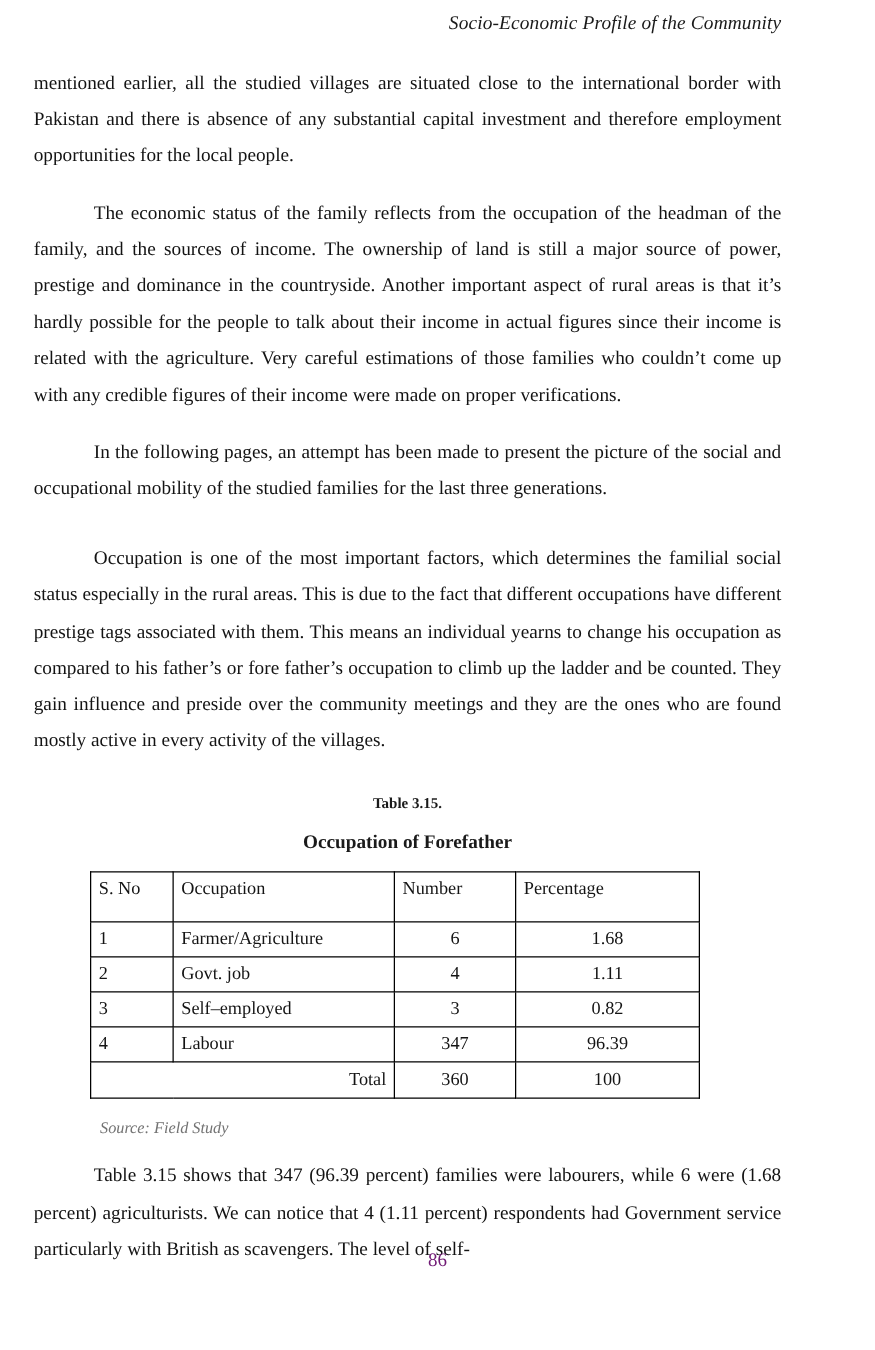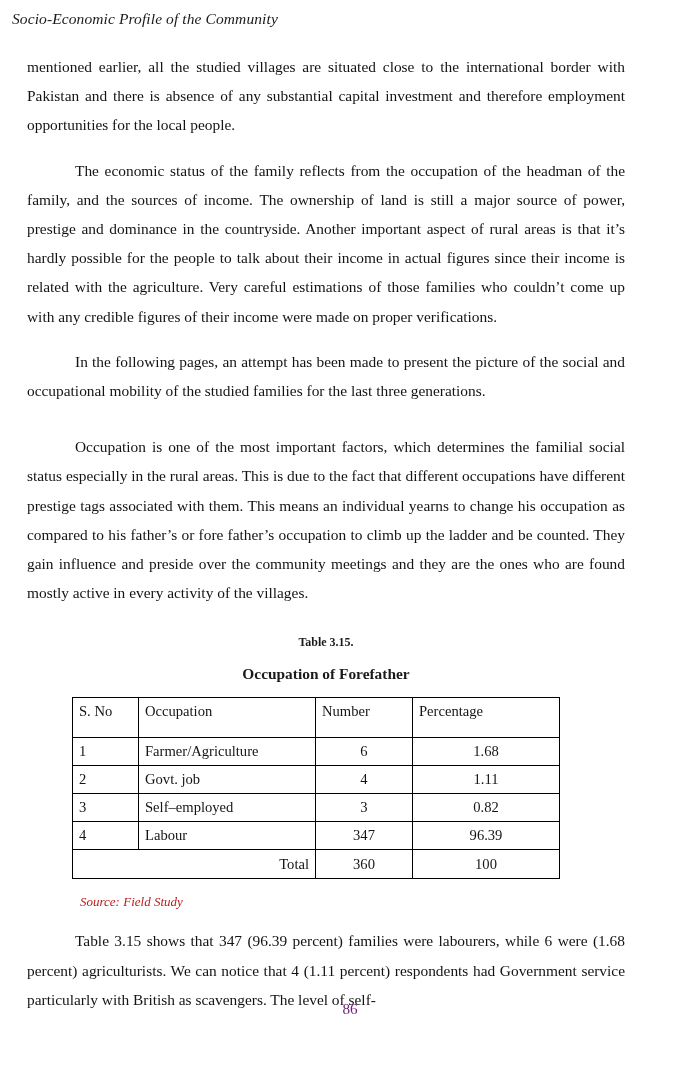--- a/index.html
+++ b/index.html
@@ -20,21 +20,21 @@
     left: 0; top: 0;
     width: 700px;
     height: 1080px;
     box-sizing: border-box;
   }
   .running-head {
     position: absolute;
     left: 12px;
     right: 75px;
     top: 10px;
-    text-align: left;
+    text-align: right;
     font-style: italic;
     font-size: 15.5px;
     letter-spacing: 0.1px;
     color: #1a1a1a;
   }
   .content {
     position: absolute;
     left: 27px;
     top: 52px;
     width: 598px;
@@ -108,21 +108,21 @@
   table.data-table td.total-label {
     text-align: right;
   }
   table.data-table tr.total-row td { height: 29px; }
 
   .source-note {
     margin-top: 15px;
     margin-left: 53px;
     font-style: italic;
     font-size: 13px;
-    color: #b91c1c;
+    color: #737373;
   }
 
   .page-number {
     position: absolute;
     left: 0;
     right: 0;
     top: 1000px;
     text-align: center;
     font-size: 15.2px;
     color: #701a75;

